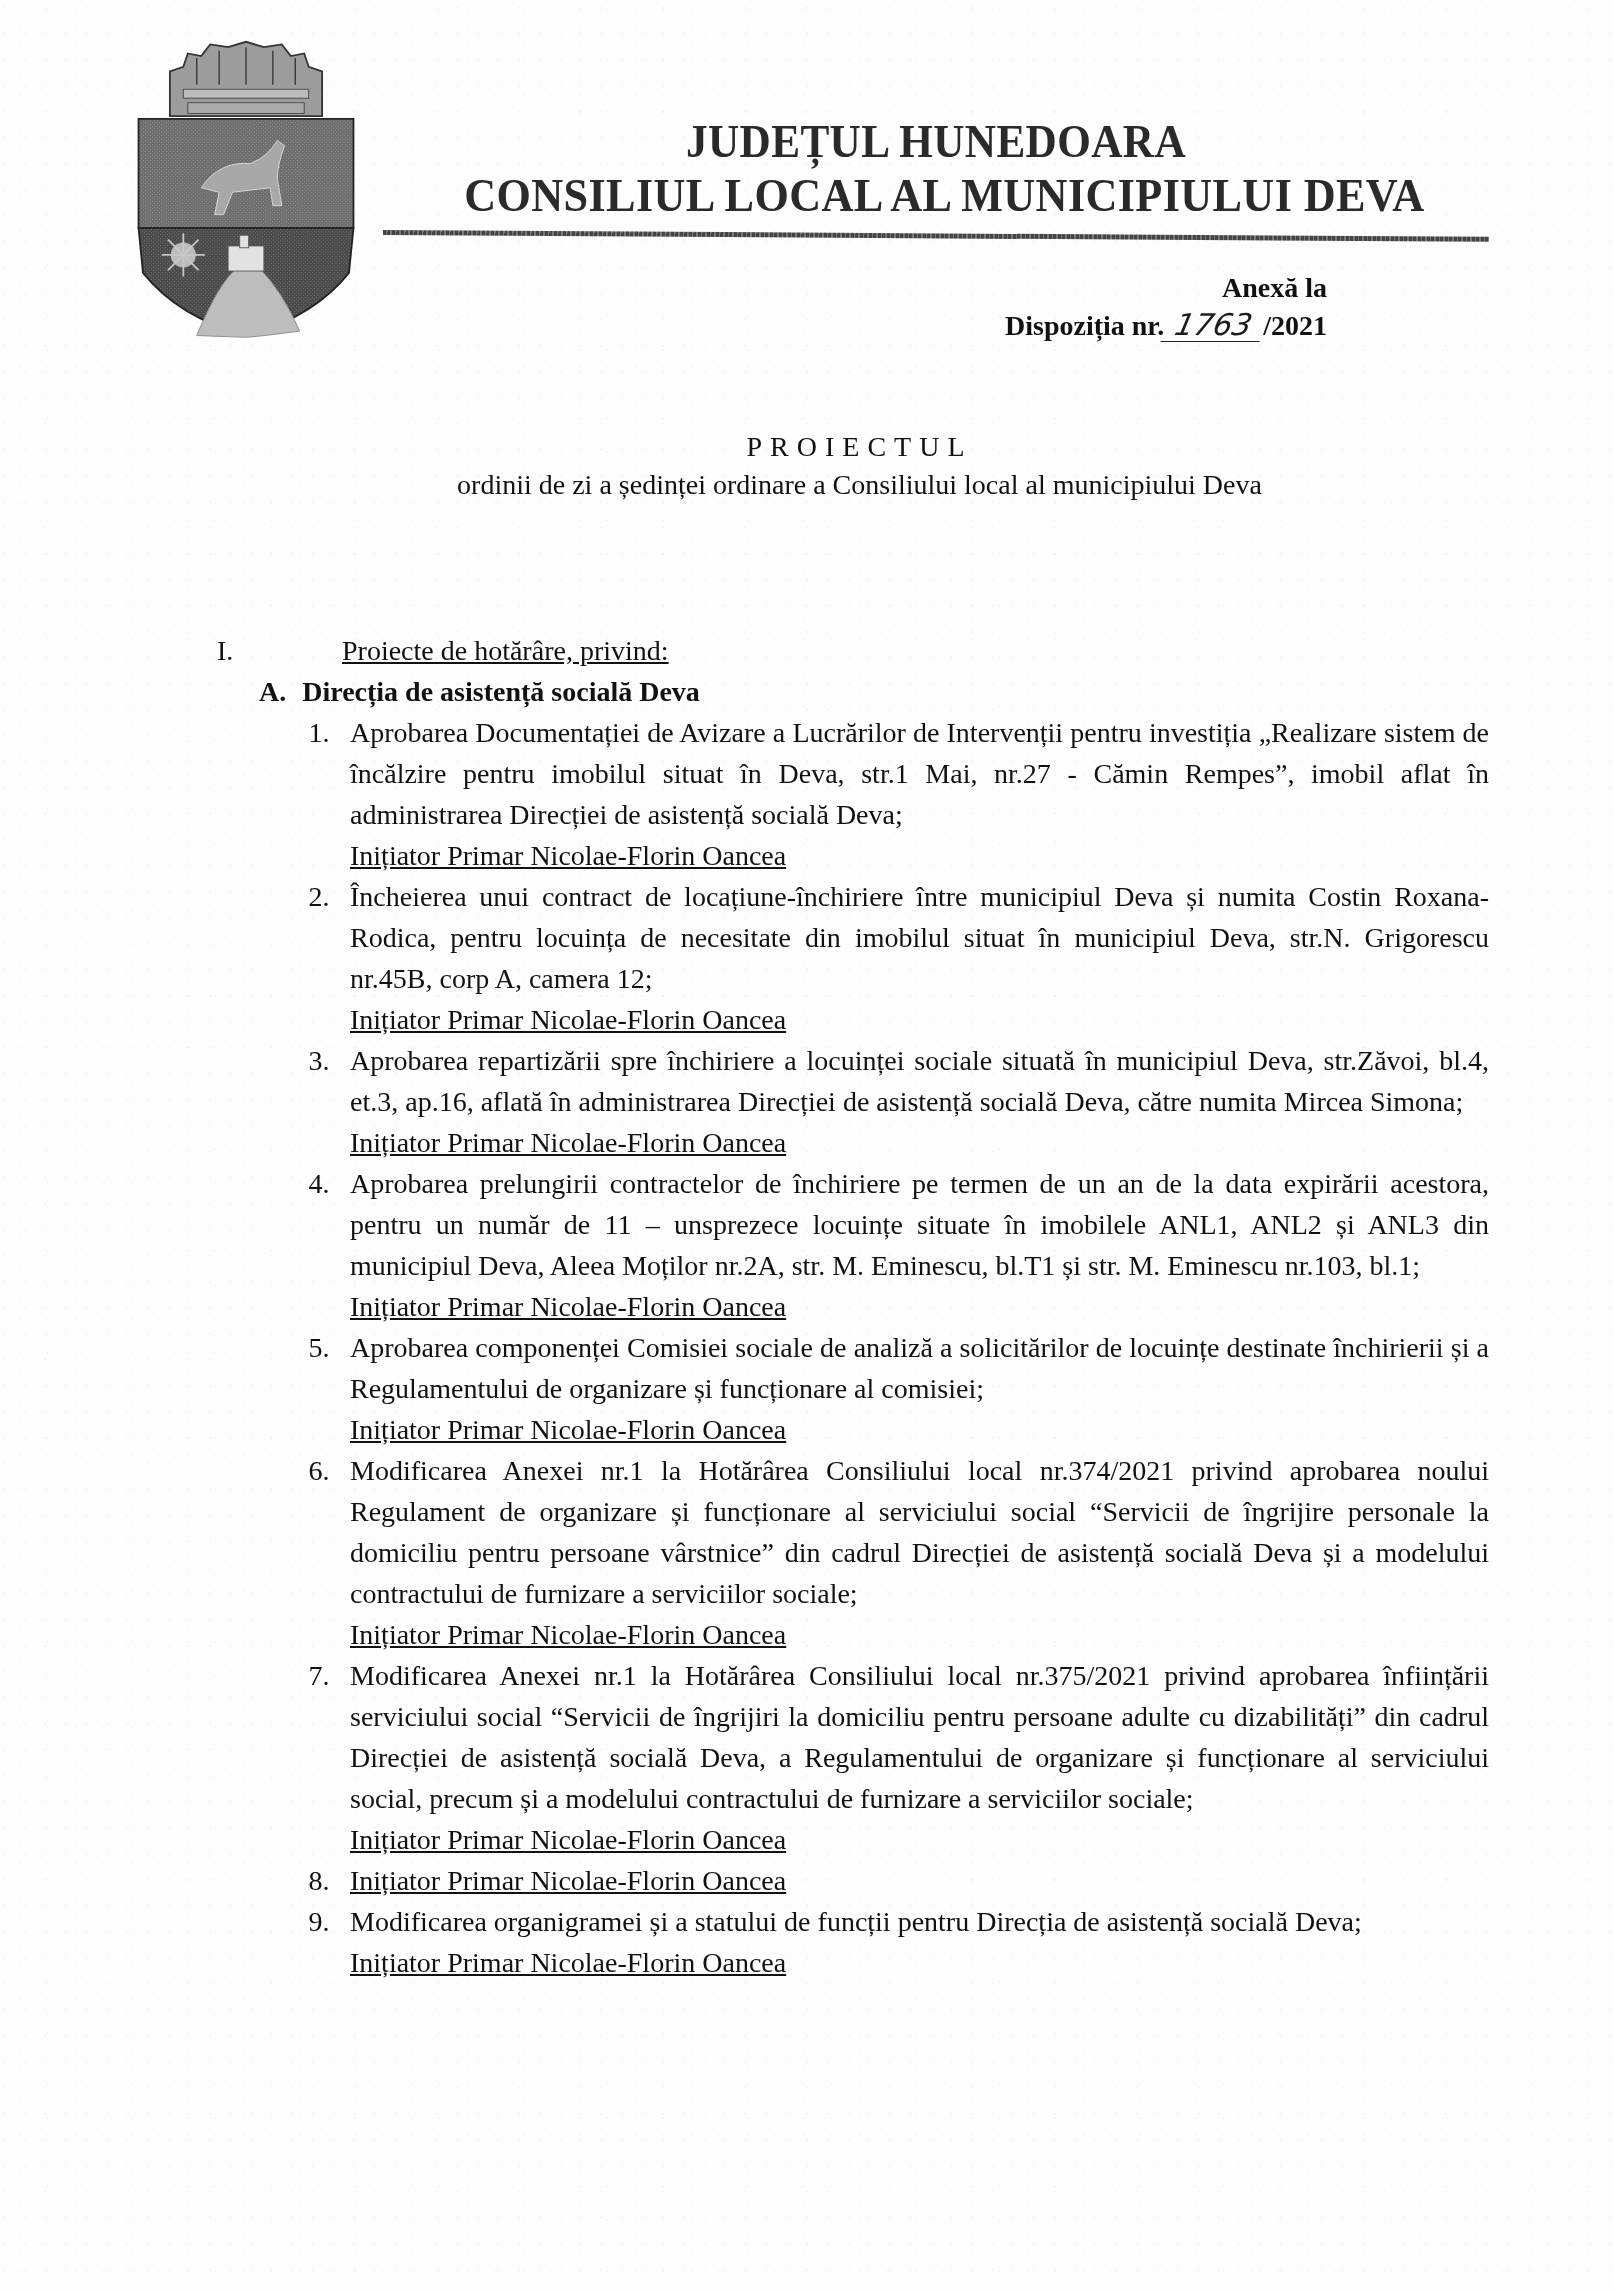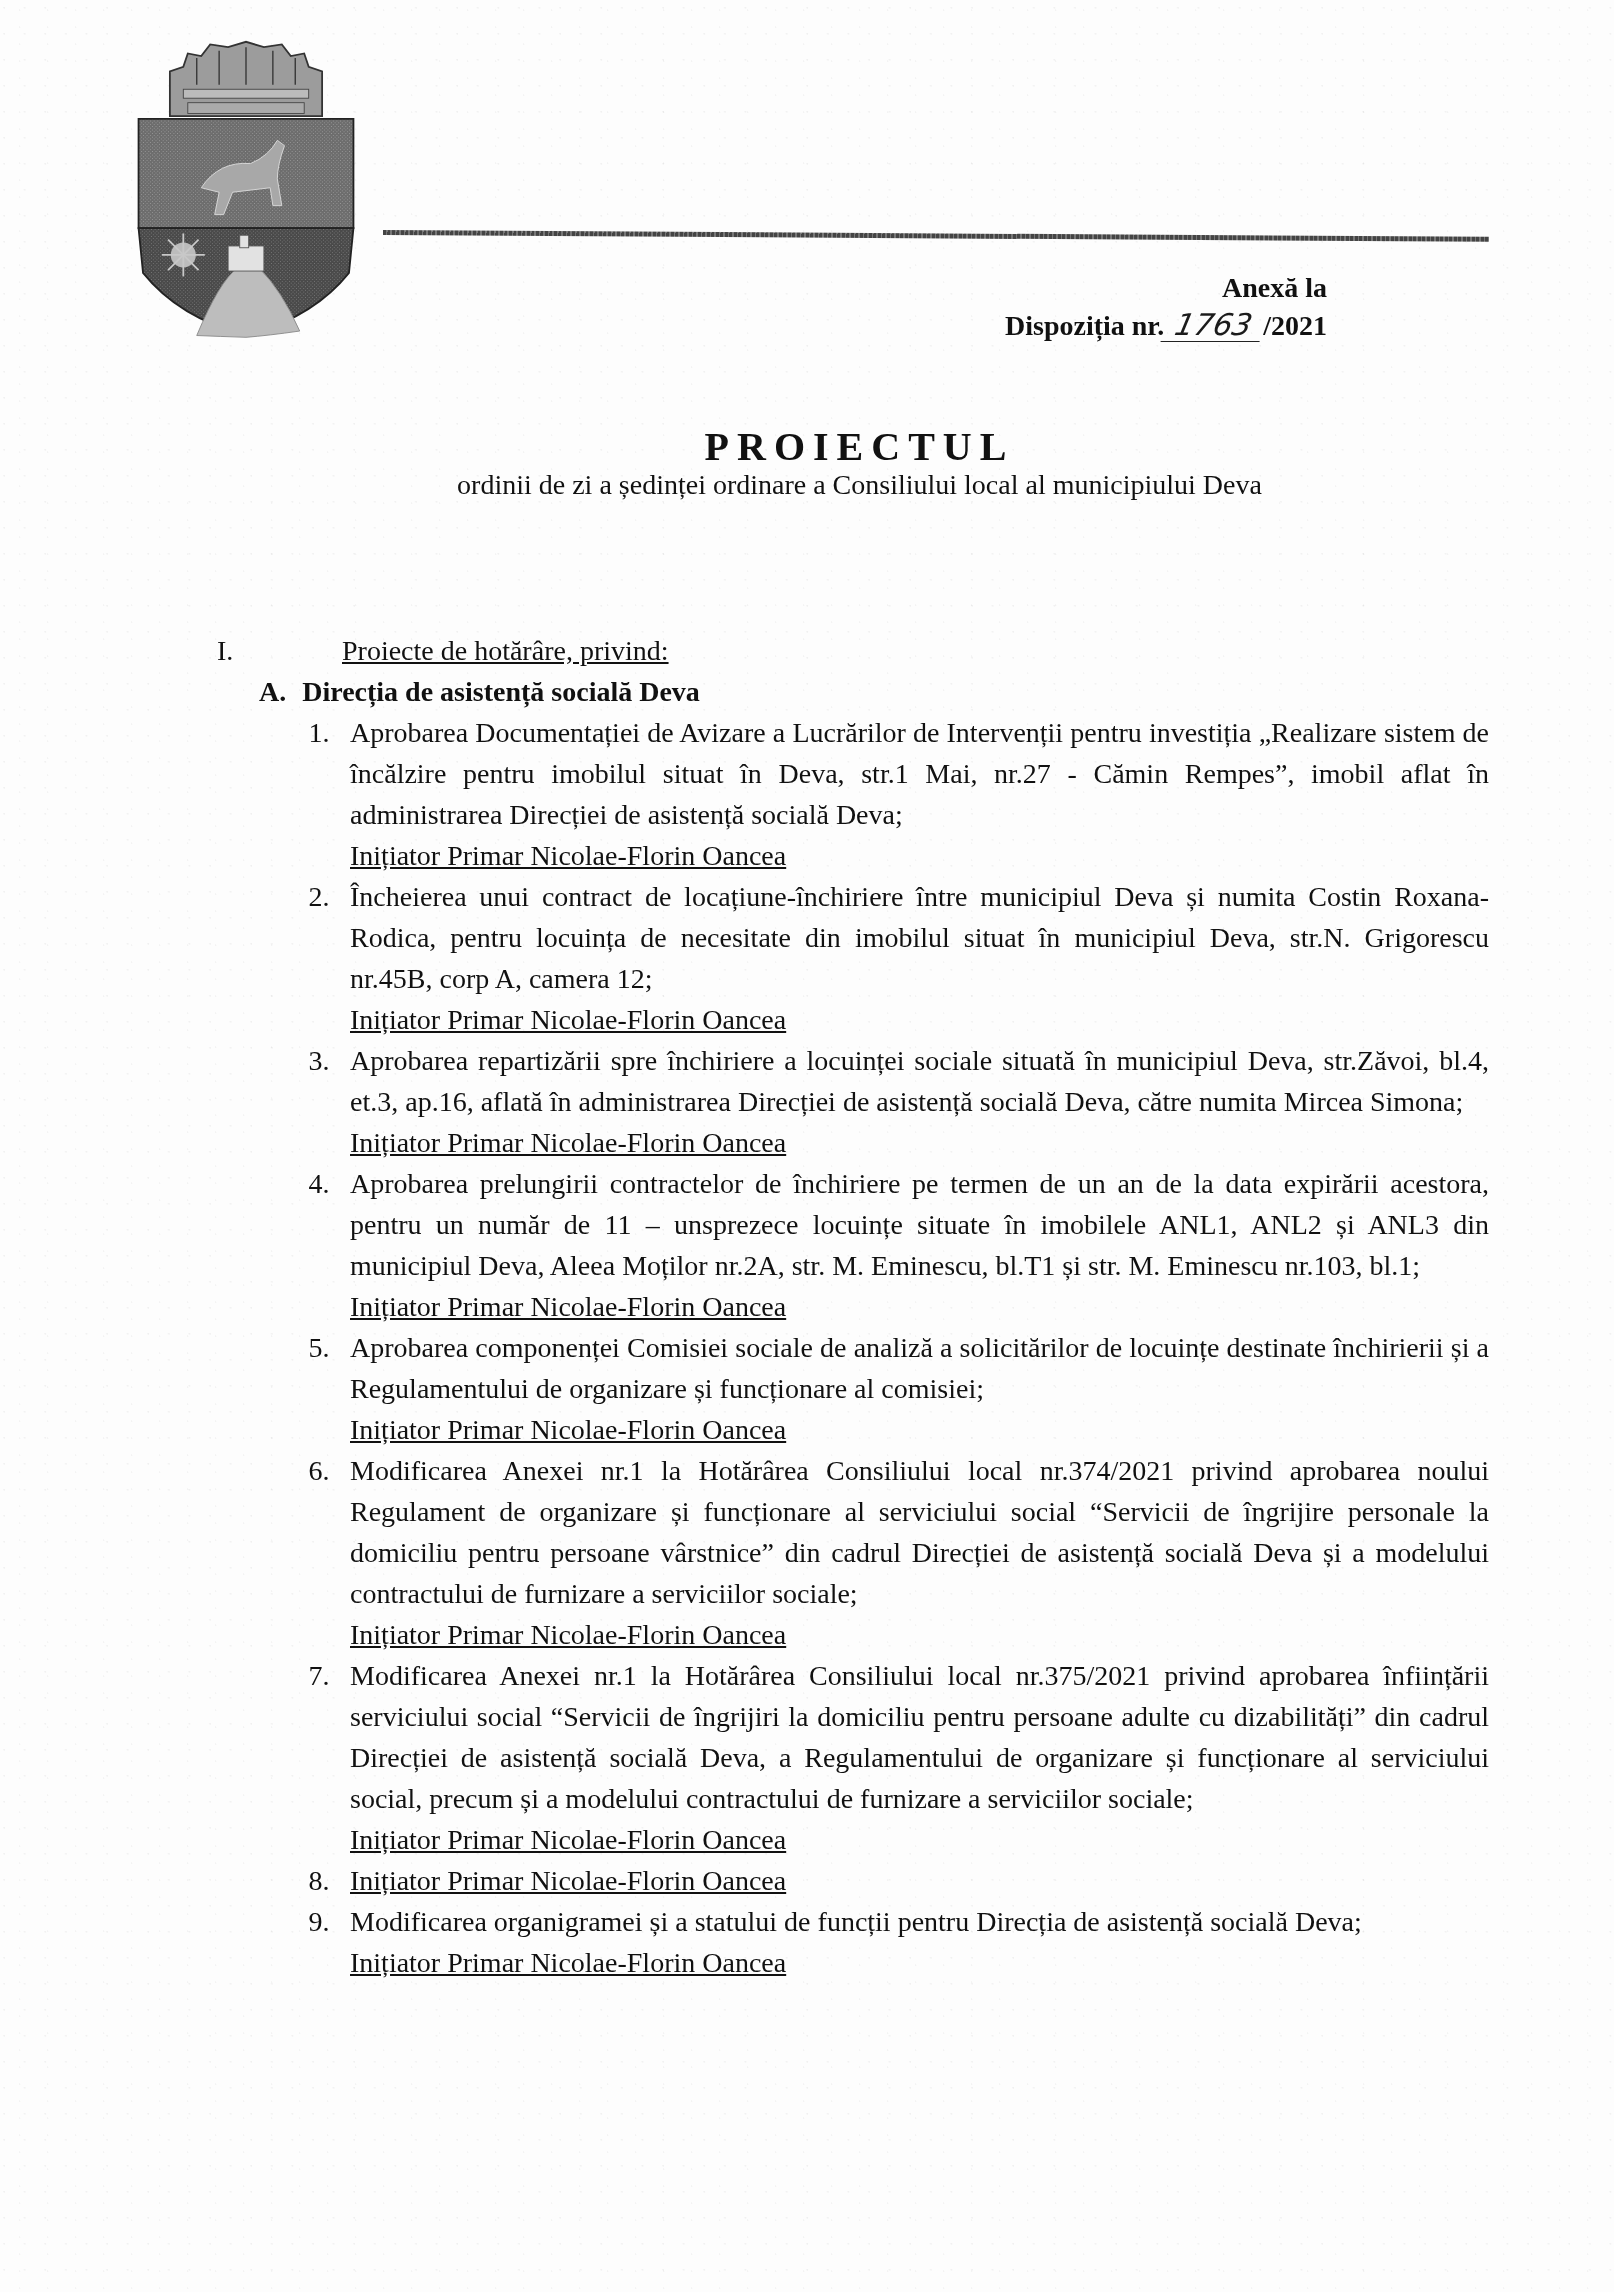--- a/index.html
+++ b/index.html
@@ -81,22 +81,22 @@
     }
 
     
     .title-block {
       position: absolute;
       left: 340px; top: 428px;
       width: 1039px;
       text-align: center;
     }
     .title-block .doc-title {
-      font-size: 40px;
-      font-weight: bold;
+      font-size: 28px;
+      font-weight: normal;
       letter-spacing: 8px;
       line-height: 38px;
     }
     .title-block .sub {
       font-size: 28px;
       line-height: 38px;
     }
 
     
     .agenda {
@@ -180,20 +180,24 @@
       </g>
 
       <path d="M195 228 A14 14 0 1 0 195 256 A10 10 0 1 1 195 228 Z" fill="#e8e8e8"></path>
 
       <path d="M70 330 Q95 270 115 255 L140 255 Q165 280 185 325 Q150 330 125 332 Q95 331 70 330 Z" fill="#bdbdbd" stroke="#888"></path>
       <rect x="105" y="230" width="40" height="28" fill="#e2e2e2" stroke="#555"></rect>
       <rect x="118" y="218" width="10" height="14" fill="#e2e2e2" stroke="#555"></rect>
     </svg>
   </div>
 
+  <div class="header-title">
+    <div class="line1">JUDEȚUL HUNEDOARA</div>
+    <div class="line2">CONSILIUL LOCAL AL MUNICIPIULUI DEVA</div>
+  </div>
   <div class="header-rule"></div>
 
   <div class="annex">
     <div>Anexă la</div>
     <div class="row2">
       <span>Dispoziția nr.</span>
       <span class="handwritten-number">1763</span>
       <span>/2021</span>
     </div>
   </div>

